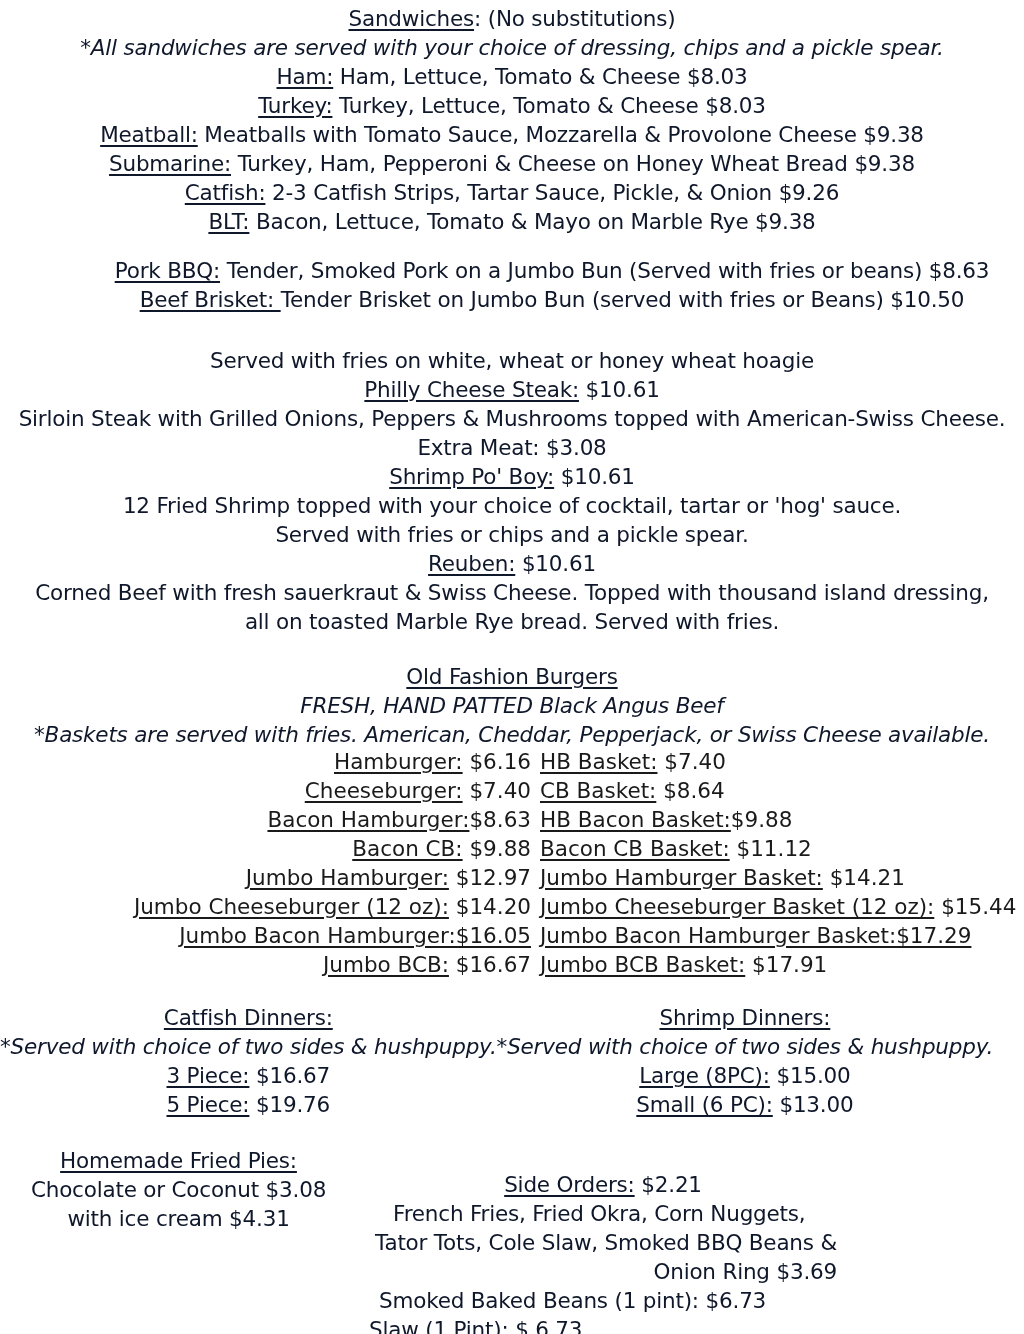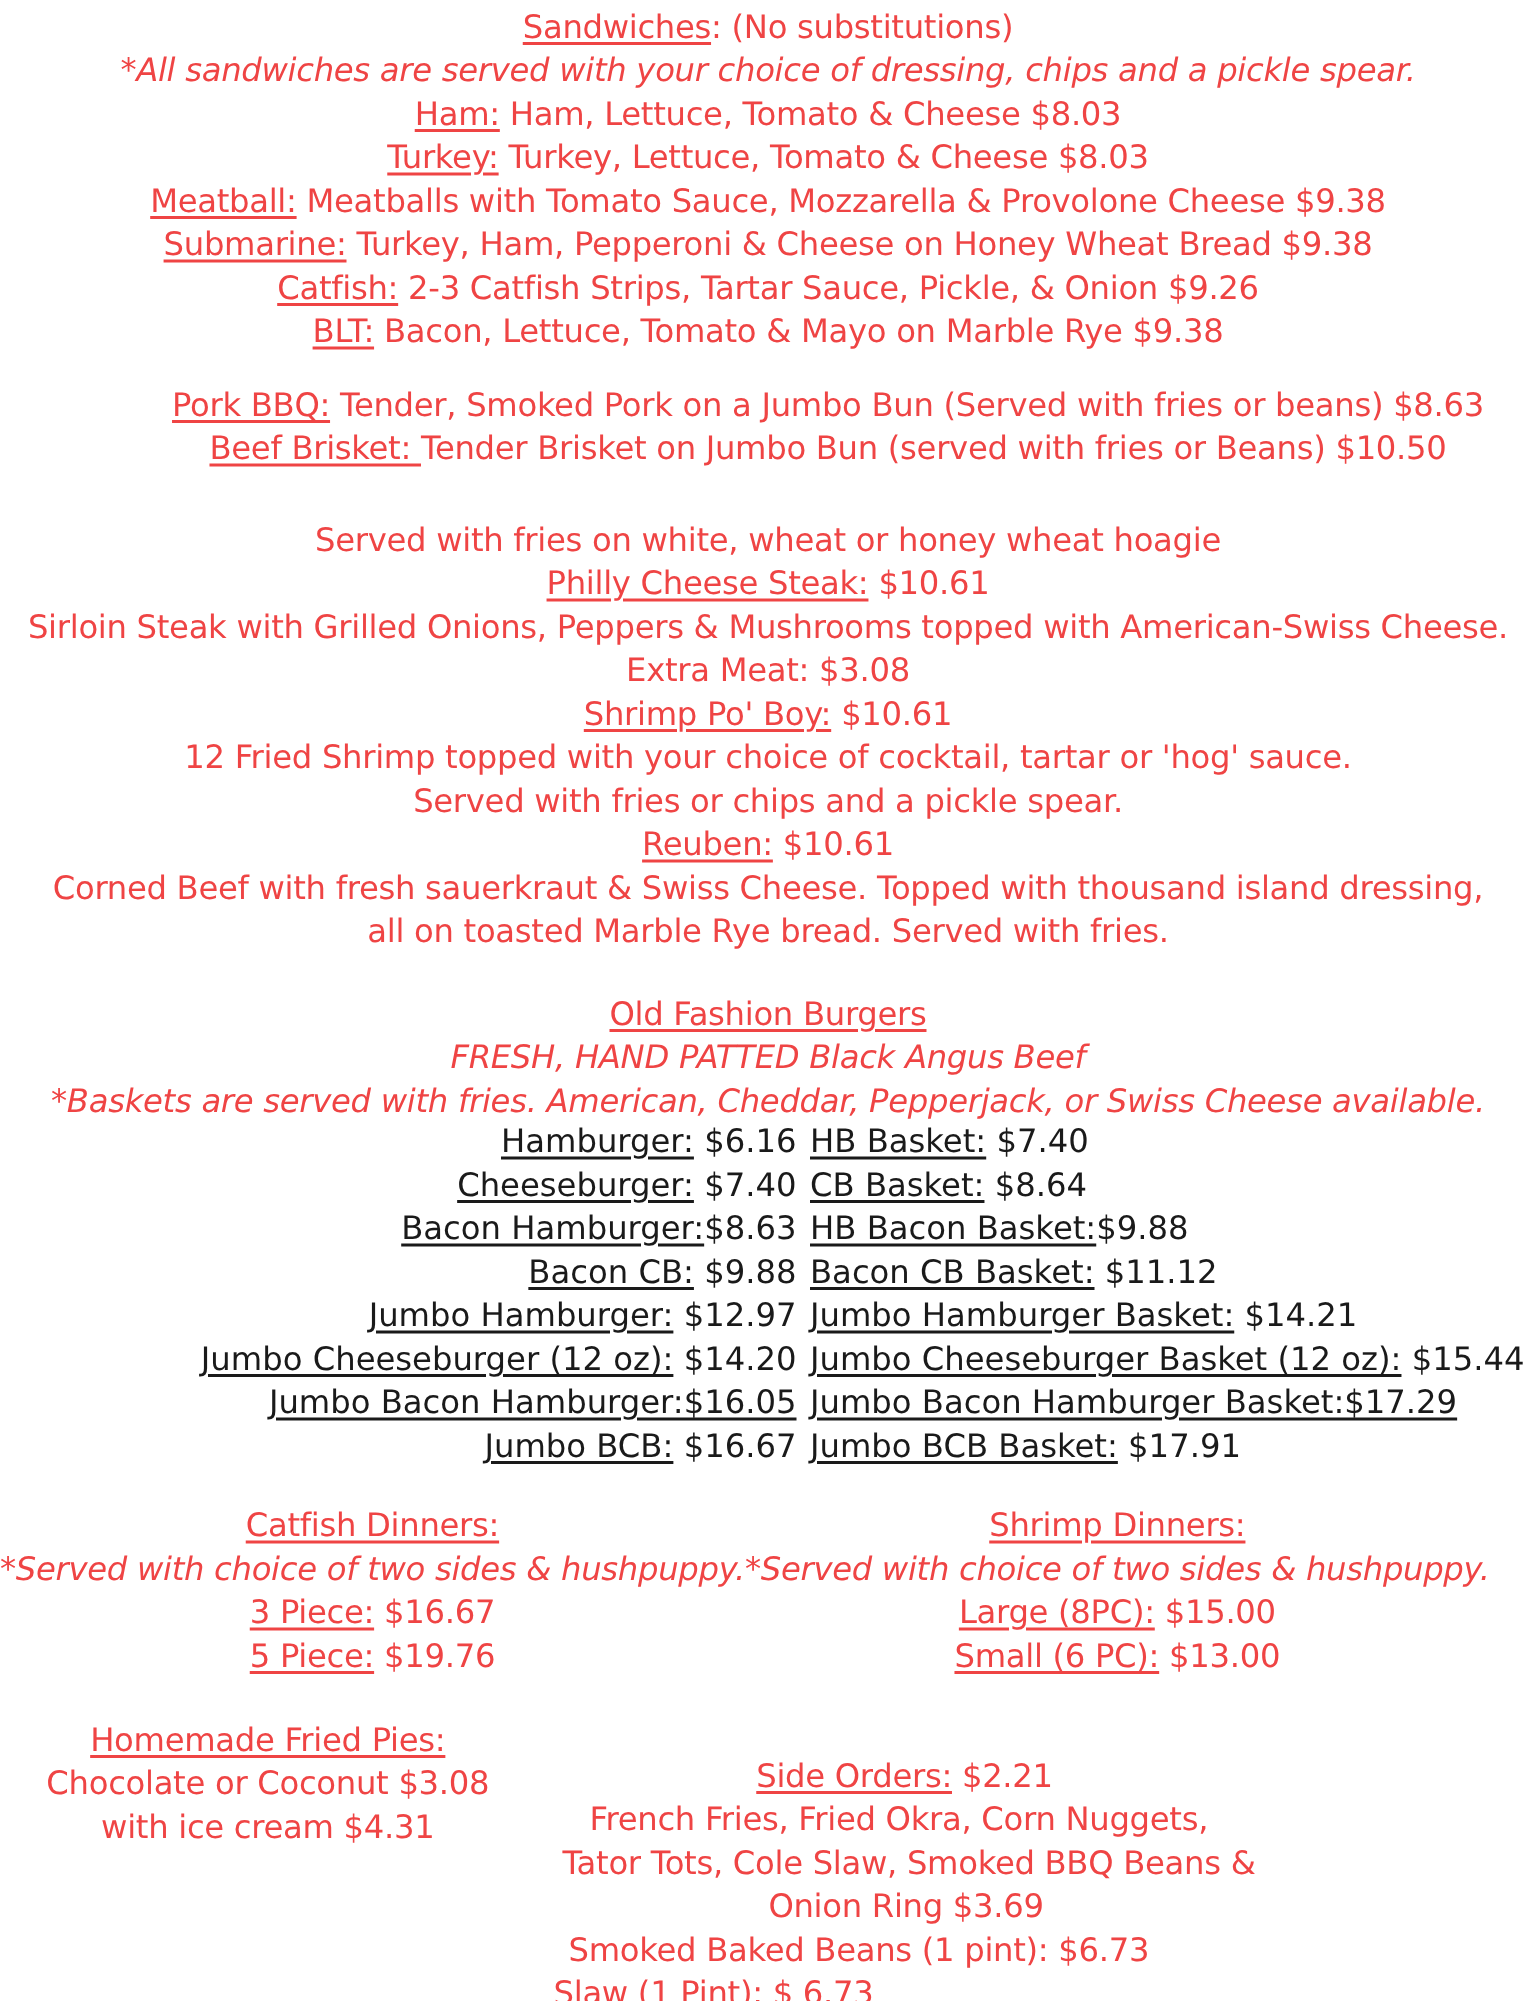--- a/index.html
+++ b/index.html
@@ -23,21 +23,21 @@
   }
 
   
   .ln {
     font-family: "DejaVu Sans", sans-serif;
     font-size: 21.5px;
     line-height: 29px;
     text-align: center;
     letter-spacing: -0.2px;
     white-space: nowrap;
-    color: #ef4444;
+    color: #0f172a;
   }
   .ital { font-style: italic; }
   .u {
     text-decoration: underline;
     text-decoration-thickness: 1.6px;
     text-underline-offset: 2.5px;
   }
 
   
   .blk { position: absolute; width: 1024px; }
@@ -195,19 +195,19 @@
   <div class="two-col" style="top:1146px;">
     <div class="col-left-center">
       <div class="ln"><span class="u">Homemade Fried Pies:</span></div>
       <div class="ln">Chocolate or Coconut $3.08</div>
       <div class="ln">with ice cream $4.31</div>
     </div>
     <div class="sideorders">
       <div class="ln hdr"><span class="u">Side Orders:</span><span> $2.21</span></div>
       <div class="ln ind1" style="text-align:left;">French Fries, Fried Okra, Corn Nuggets,</div>
       <div class="ln ind2" style="text-align:left;">Tator Tots, Cole Slaw, Smoked BBQ Beans &amp;</div>
-      <div class="ln ind3" style="text-align:center;">Onion Ring $3.69</div>
+      <div class="ln ind3" style="text-align:right;">Onion Ring $3.69</div>
       <div class="ln ind4" style="text-align:left;">Smoked Baked Beans (1 pint): $6.73</div>
       <div class="ln ind5" style="text-align:left;">Slaw (1 Pint): $ 6.73</div>
     </div>
   </div>
 
 </div>
 
 </body></html>

